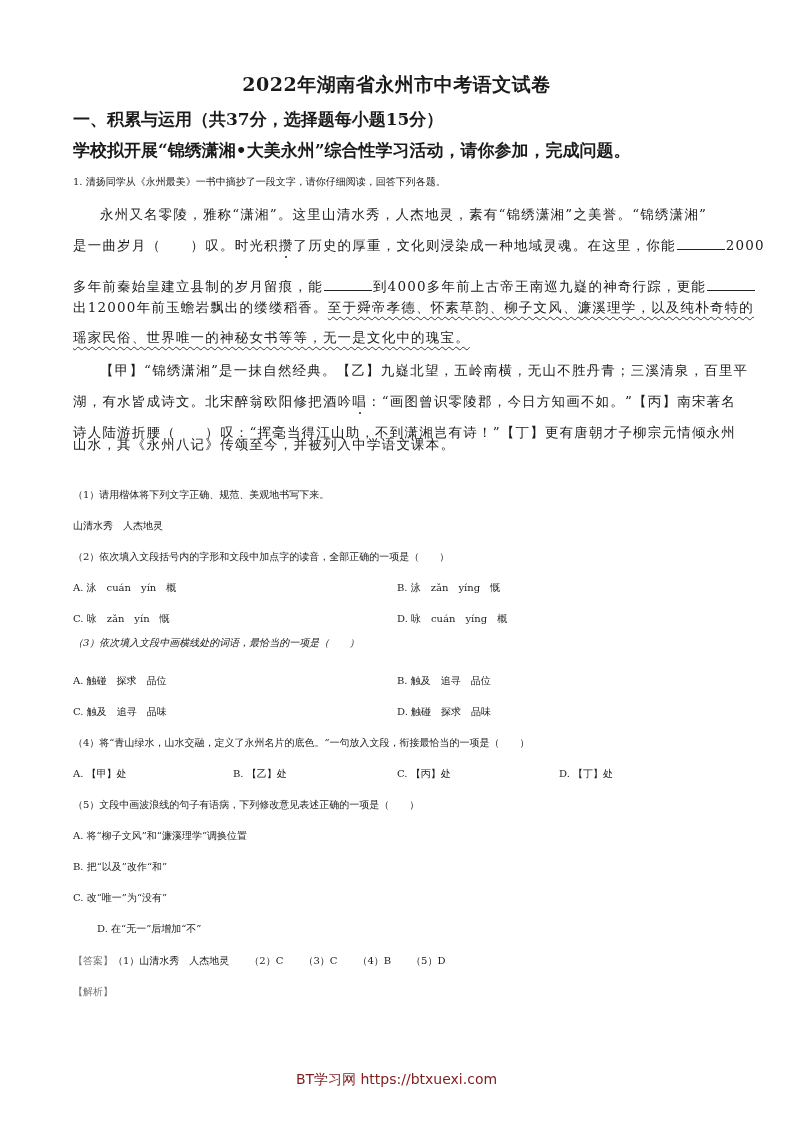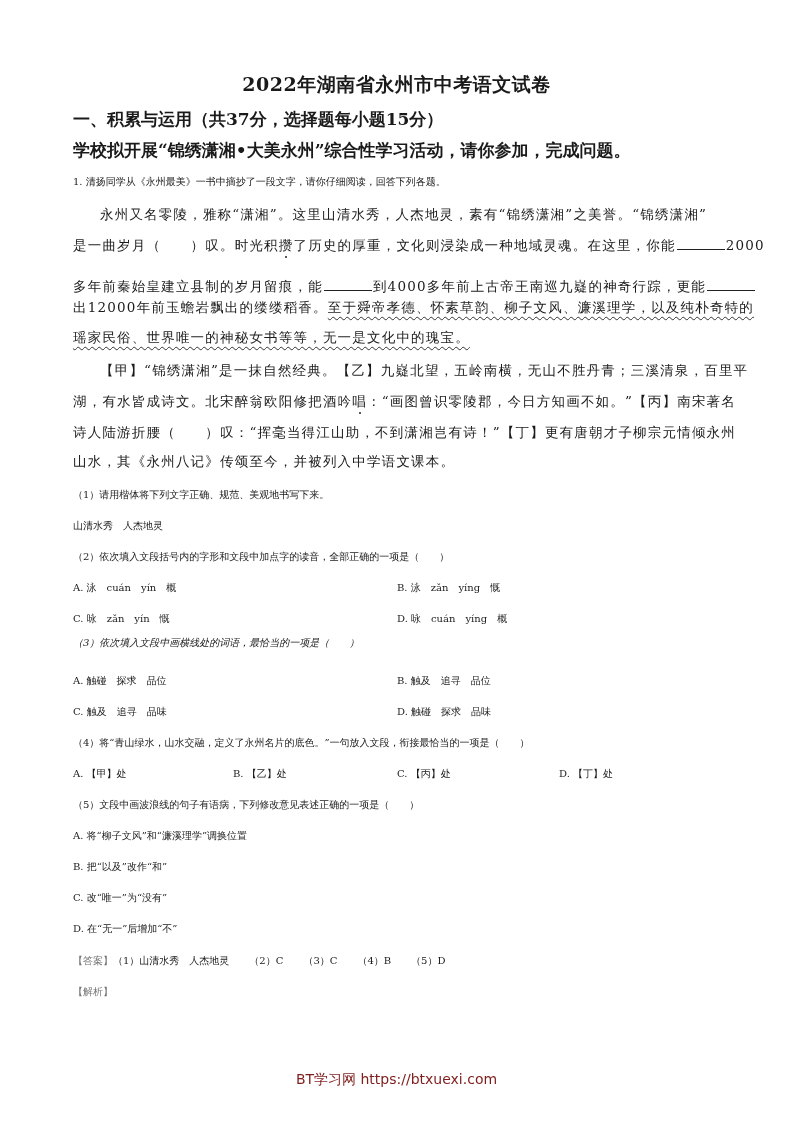--- a/index.html
+++ b/index.html
@@ -44,21 +44,21 @@
   </div>
   <div class="line kai" style="top:328px;">
     <span class="wavy">瑶家民俗、世界唯一的神秘女书等等，无一是文化中的瑰宝。</span>
   </div>
 
   <div class="line kai indent" style="top:361px;">【甲】“锦绣潇湘”是一抹自然经典。【乙】九嶷北望，五岭南横，无山不胜丹青；三溪清泉，百里平</div>
   <div class="line kai" style="top:392px;">
     <span>湖，有水皆成诗文。北宋醉翁欧阳修把酒吟</span><span class="dotted-char">唱</span><span>：“画图曾识零陵郡，今日方知画不如。”【丙】南宋著名</span>
   </div>
   <div class="line kai" style="top:423px;">诗人陆游折腰（　　）叹：“挥毫当得江山助，不到潇湘岂有诗！”【丁】更有唐朝才子柳宗元情倾永州</div>
-  <div class="line kai" style="top:452px;">山水，其《永州八记》传颂至今，并被列入中学语文课本。</div>
+  <div class="line kai" style="top:435px;">山水，其《永州八记》传颂至今，并被列入中学语文课本。</div>
 
   <div class="line" style="top:486px;">（1）请用楷体将下列文字正确、规范、美观地书写下来。</div>
   <div class="line" style="top:517px;">山清水秀　人杰地灵</div>
 
   <div class="line" style="top:548px;">（2）依次填入文段括号内的字形和文段中加点字的读音，全部正确的一项是（　　）</div>
   <div class="line" style="top:579px;">A. 泳　cuán　yín　概</div>
   <div class="line opt-col2" style="top:579px;">B. 泳　zǎn　yíng　慨</div>
   <div class="line" style="top:610px;">C. 咏　zǎn　yín　慨</div>
   <div class="line opt-col2" style="top:610px;">D. 咏　cuán　yíng　概</div>
 
@@ -71,21 +71,21 @@
   <div class="line" style="top:734px;">（4）将“青山绿水，山水交融，定义了永州名片的底色。”一句放入文段，衔接最恰当的一项是（　　）</div>
   <div class="line" style="top:765px;">A. 【甲】处</div>
   <div class="line" style="top:765px; left:233px;">B. 【乙】处</div>
   <div class="line" style="top:765px; left:397px;">C. 【丙】处</div>
   <div class="line" style="top:765px; left:559px;">D. 【丁】处</div>
 
   <div class="line" style="top:796px;">（5）文段中画波浪线的句子有语病，下列修改意见表述正确的一项是（　　）</div>
   <div class="line" style="top:827px;">A. 将“柳子文风”和“濂溪理学”调换位置</div>
   <div class="line" style="top:858px;">B. 把“以及”改作“和”</div>
   <div class="line" style="top:889px;">C. 改“唯一”为“没有”</div>
-  <div class="line" style="top:920px;">D. 在“无一”后增加“不”</div>
+  <div class="line" style="top:920px;margin-left:24px;">D. 在“无一”后增加“不”</div>
 
   <div class="line" style="top:952px;">
     <span class="answer-label">【答案】</span><span>（1）山清水秀　人杰地灵　　（2）C　　（3）C　　（4）B　　（5）D</span>
   </div>
   <div class="line" style="top:983px;">
     <span class="answer-label">【解析】</span>
   </div>
 
   <div class="footer">BT学习网 https://btxuexi.com</div>
 </div>

